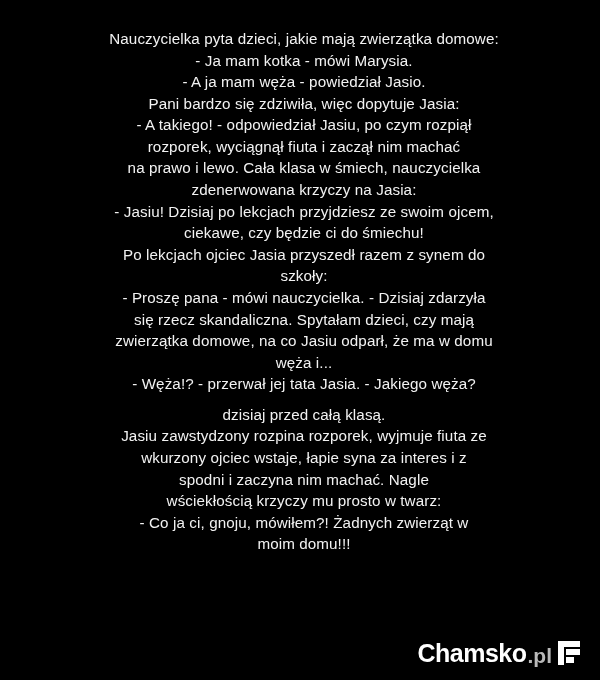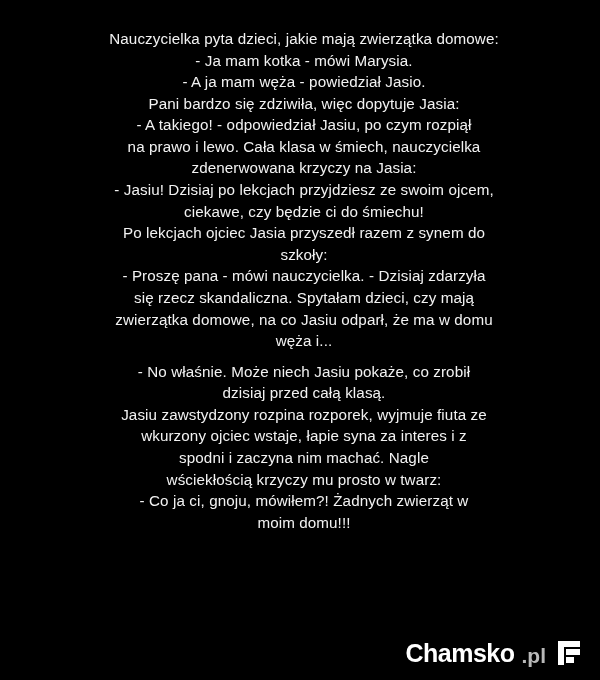--- a/index.html
+++ b/index.html
@@ -34,21 +34,21 @@
   }
   .joke-line.blank {
     height: 9px;
   }
   .watermark {
     position: absolute;
     right: 18px;
     bottom: 14px;
     display: flex;
     align-items: flex-end;
-    gap: 6px;
+    gap: 0;
   }
   .wm-text {
     font-size: 25px;
     font-weight: bold;
     color: #ffffff;
     letter-spacing: -0.5px;
     line-height: 1;
   }
   .wm-suffix {
     font-size: 21px;
@@ -72,32 +72,33 @@
 <body>
 
 <div class="page">
 
   <div class="joke-body">
       <span class="joke-line">Nauczycielka pyta dzieci, jakie mają zwierzątka domowe:</span>
       <span class="joke-line">- Ja mam kotka - mówi Marysia.</span>
       <span class="joke-line">- A ja mam węża - powiedział Jasio.</span>
       <span class="joke-line">Pani bardzo się zdziwiła, więc dopytuje Jasia:</span>
       <span class="joke-line">- A takiego! - odpowiedział Jasiu, po czym rozpiął</span>
+      <span class="joke-line">rozporek, wyciągnął fiuta i zaczął nim machać</span>
       <span class="joke-line">na prawo i lewo. Cała klasa w śmiech, nauczycielka</span>
       <span class="joke-line">zdenerwowana krzyczy na Jasia:</span>
       <span class="joke-line">- Jasiu! Dzisiaj po lekcjach przyjdziesz ze swoim ojcem,</span>
       <span class="joke-line">ciekawe, czy będzie ci do śmiechu!</span>
       <span class="joke-line">Po lekcjach ojciec Jasia przyszedł razem z synem do</span>
       <span class="joke-line">szkoły:</span>
       <span class="joke-line">- Proszę pana - mówi nauczycielka. - Dzisiaj zdarzyła</span>
       <span class="joke-line">się rzecz skandaliczna. Spytałam dzieci, czy mają</span>
       <span class="joke-line">zwierzątka domowe, na co Jasiu odparł, że ma w domu</span>
       <span class="joke-line">węża i...</span>
+      <span class="joke-line">- Węża!? - przerwał jej tata Jasia. - Jakiego węża?</span>
       <span class="joke-line blank"></span>
-      <span class="joke-line">- No właśnie. Może niech Jasiu pokaże, co zrobił</span>
       <span class="joke-line">dzisiaj przed całą klasą.</span>
       <span class="joke-line">Jasiu zawstydzony rozpina rozporek, wyjmuje fiuta ze</span>
       <span class="joke-line">wkurzony ojciec wstaje, łapie syna za interes i z</span>
       <span class="joke-line">spodni i zaczyna nim machać. Nagle</span>
       <span class="joke-line">wściekłością krzyczy mu prosto w twarz:</span>
       <span class="joke-line">- Co ja ci, gnoju, mówiłem?! Żadnych zwierząt w</span>
       <span class="joke-line">moim domu!!!</span>
     </div>
 
   <div class="watermark">

